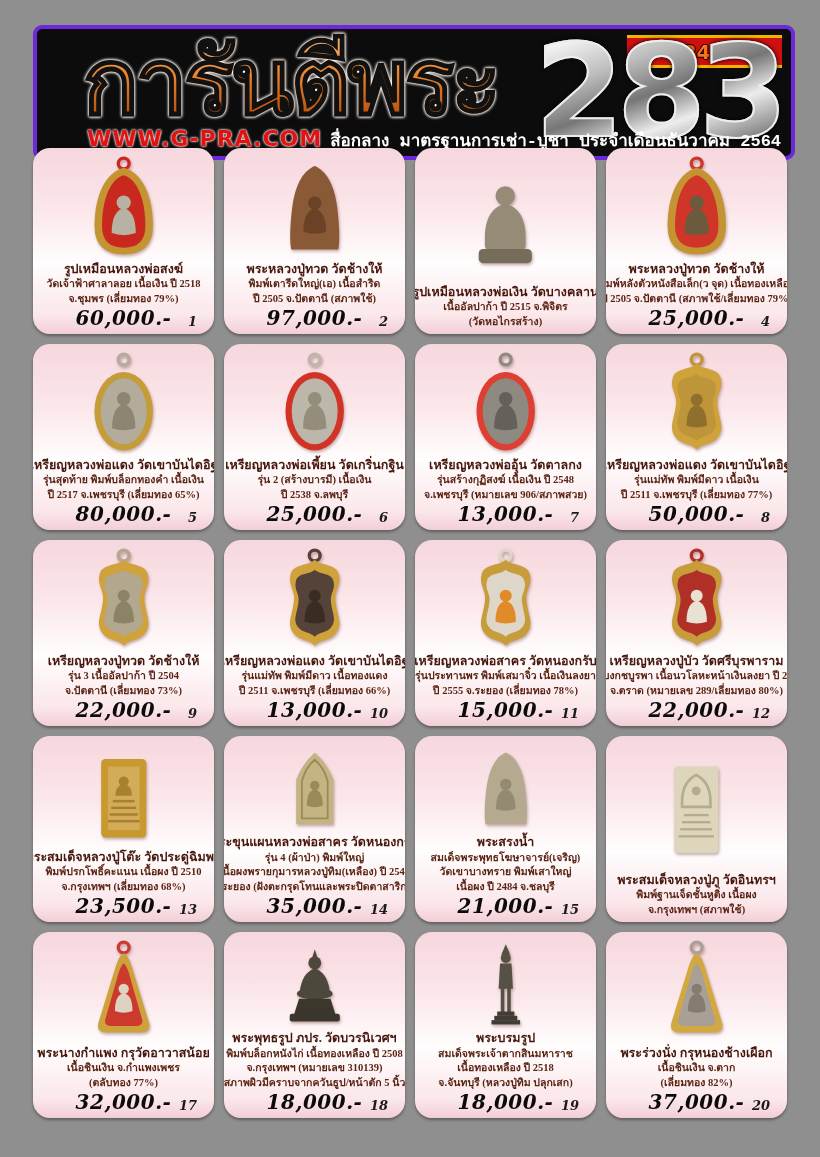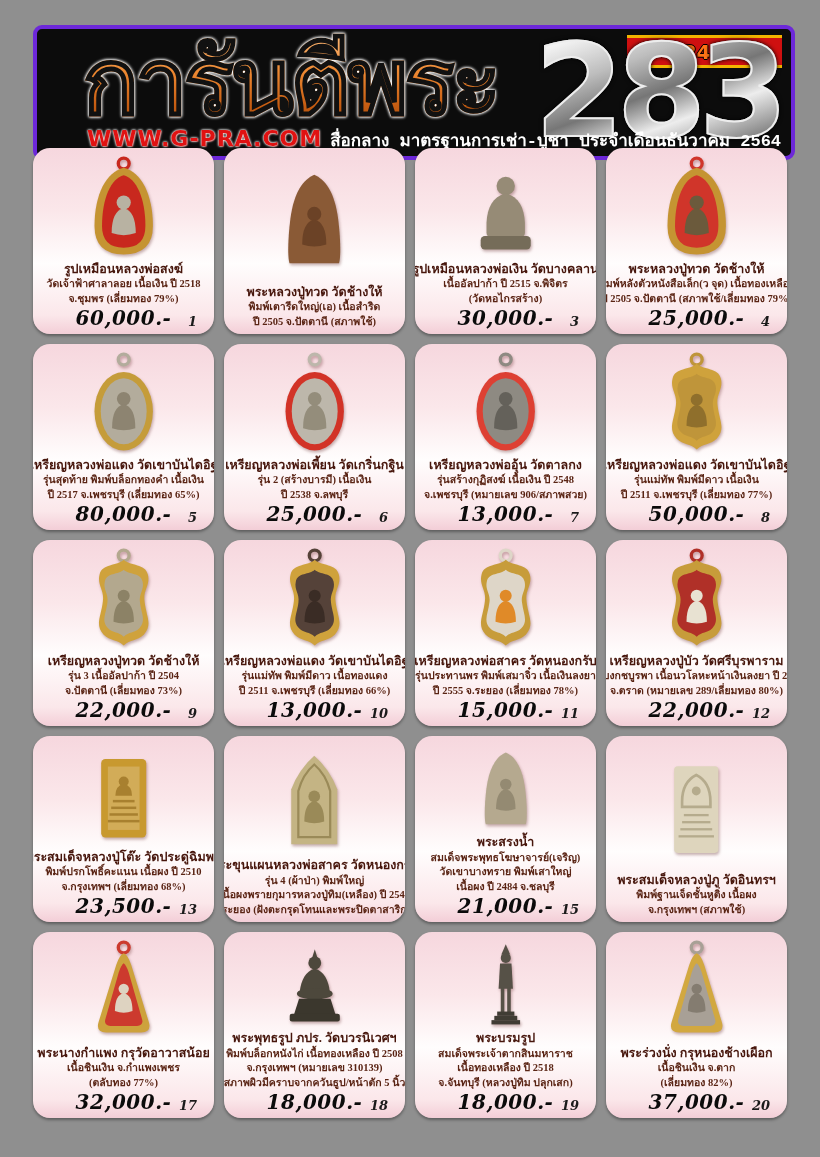--- a/index.html
+++ b/index.html
@@ -136,36 +136,36 @@
           <path d="M50 12 C62 17 73 31 77 62 C80 86 80 106 78 112 L22 112 C20 106 20 86 23 62 C27 31 38 17 50 12 Z" fill="#8a5a36"></path>
           <g transform="translate(10 13.199999999999996) scale(0.8)">
             <circle cx="50" cy="54" r="10" fill="#6b4226"></circle>
             <path d="M33 97 Q33 66 50 62 Q67 66 67 97 Q50 103 33 97 Z" fill="#6b4226"></path>
           </g>
         </svg>
       </div>
       <div class="c-title">พระหลวงปู่ทวด วัดช้างให้</div>
       <div class="c-line">พิมพ์เตารีดใหญ่(เอ) เนื้อสำริด</div>
       <div class="c-line">ปี 2505 จ.ปัตตานี (สภาพใช้)</div>
+      <div class="price-row">
+        <div class="c-price">97,000.-</div>
+        <div class="c-num">2</div>
+      </div>
     </div>
     <div class="card">
       <div class="photo">
         <svg viewBox="0 0 100 122" xmlns="http://www.w3.org/2000/svg">
           <circle cx="50" cy="36" r="11" fill="#968b76"></circle>
           <path d="M50 45 C34 49 28 62 27 80 L27 92 Q27 97 33 97 L67 97 Q73 97 73 92 L73 80 C72 62 66 49 50 45 Z" fill="#968b76"></path>
           <rect x="20" y="96" width="60" height="16" rx="5" fill="#756c59"></rect>
         </svg>
       </div>
       <div class="c-title">รูปเหมือนหลวงพ่อเงิน วัดบางคลาน</div>
       <div class="c-line">เนื้ออัลปาก้า ปี 2515 จ.พิจิตร</div>
       <div class="c-line">(วัดหอไกรสร้าง)</div>
-      <div class="price-row">
-        <div class="c-price">30,000.-</div>
-        <div class="c-num">3</div>
-      </div>
     </div>
     <div class="card">
       <div class="photo">
         <svg viewBox="0 0 100 122" xmlns="http://www.w3.org/2000/svg">
           <circle cx="50" cy="9" r="6.5" fill="none" stroke="#d0352a" stroke-width="4"></circle>
           <path d="M50 14 C29 19 15 46 15 84 Q15 118 50 118 Q85 118 85 84 C85 46 71 19 50 14 Z" fill="#c59432"></path>
           <path d="M50 23 C35 27 24 50 24 84 Q24 110 50 110 Q76 110 76 84 C76 50 65 27 50 23 Z" fill="#d0352a"></path>
           <g transform="translate(7.5 9.899999999999999) scale(0.85)">
             <circle cx="50" cy="54" r="10" fill="#6b5a3c"></circle>
             <path d="M33 97 Q33 66 50 62 Q67 66 67 97 Q50 103 33 97 Z" fill="#6b5a3c"></path>
@@ -379,20 +379,24 @@
           <g transform="translate(17 22.439999999999998) scale(0.66)">
             <circle cx="50" cy="54" r="10" fill="#9a8a58"></circle>
             <path d="M33 97 Q33 66 50 62 Q67 66 67 97 Q50 103 33 97 Z" fill="#9a8a58"></path>
           </g>
         </svg>
       </div>
       <div class="c-title">พระขุนแผนหลวงพ่อสาคร วัดหนองกรับ</div>
       <div class="c-line">รุ่น 4 (ผ้าป่า) พิมพ์ใหญ่</div>
       <div class="c-line">เนื้อผงพรายกุมารหลวงปู่ทิม(เหลือง) ปี 2546</div>
       <div class="c-line">จ.ระยอง (ฝังตะกรุดโทนและพระปิดตาสาริกา)</div>
+      <div class="price-row">
+        <div class="c-price">35,000.-</div>
+        <div class="c-num">14</div>
+      </div>
     </div>
     <div class="card">
       <div class="photo">
         <svg viewBox="0 0 100 122" xmlns="http://www.w3.org/2000/svg">
           <path d="M50 12 C62 17 73 31 77 62 C80 86 80 106 78 112 L22 112 C20 106 20 86 23 62 C27 31 38 17 50 12 Z" fill="#b5a98f"></path>
           <g transform="translate(10 13.199999999999996) scale(0.8)">
             <circle cx="50" cy="54" r="10" fill="#948a72"></circle>
             <path d="M33 97 Q33 66 50 62 Q67 66 67 97 Q50 103 33 97 Z" fill="#948a72"></path>
           </g>
         </svg>

